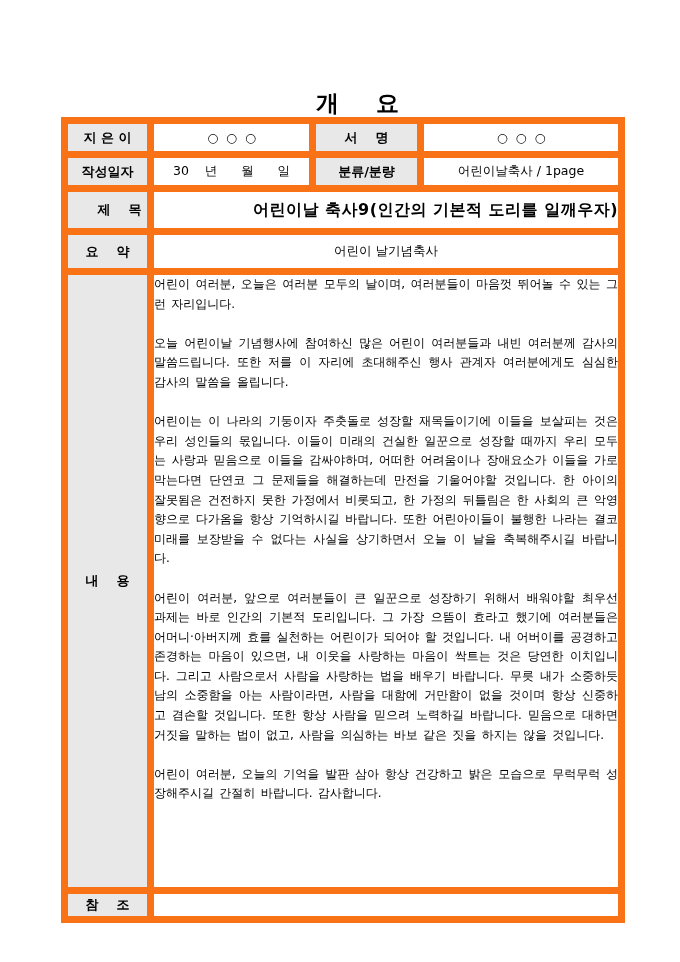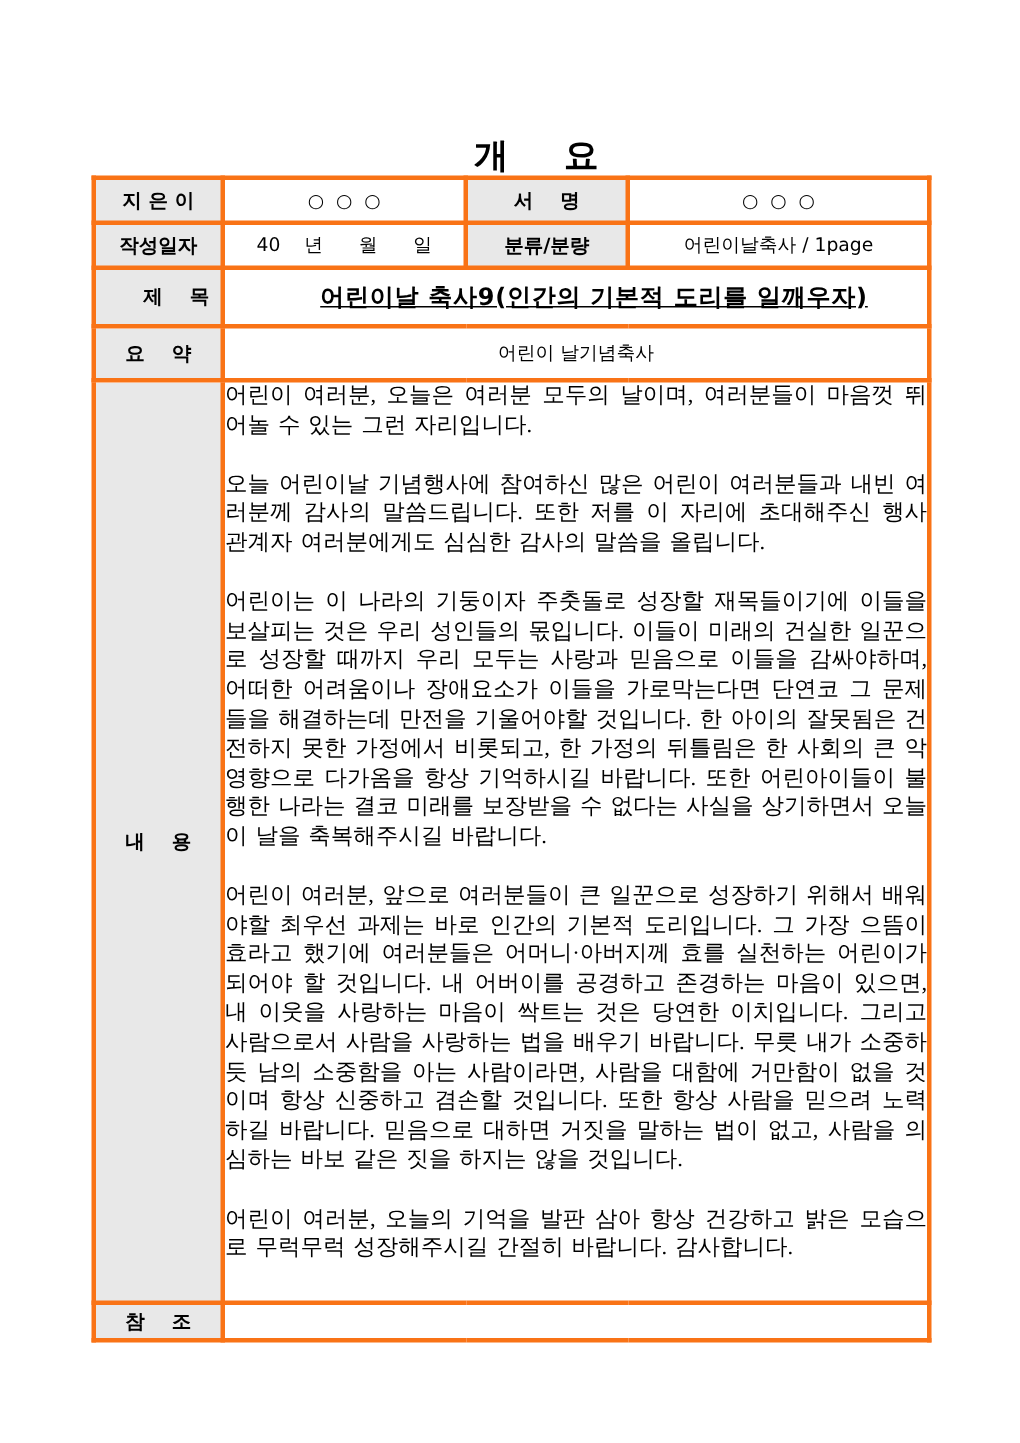--- a/index.html
+++ b/index.html
@@ -32,21 +32,21 @@
     position: absolute;
     left: 61px;
     top: 117px;
     width: 557px;
     border-collapse: collapse;
     table-layout: fixed;
     border: 2px solid #000000;
   }
   table.overview th,
   table.overview td {
-    border: 3px solid #f97316;
+    border: 7px solid #f97316;
     padding: 0;
     overflow: hidden;
   }
   th.lbl {
     background: #e8e8e8;
     font-weight: bold;
     font-size: 13px;
     text-align: center;
     vertical-align: middle;
     white-space: pre;
@@ -60,38 +60,36 @@
   td.val-left {
     text-align: center;
     vertical-align: middle;
     font-size: 12.5px;
     padding-left: 13px;
     white-space: pre;
   }
   tr.r-head th, tr.r-head td { height: 27px; }
   tr.r-title th, tr.r-title td { height: 36px; padding-left: 24px; }
   td.title-val {
-    text-align: center;
+    text-align: right;
     vertical-align: middle;
     font-weight: bold;
     font-size: 16px;
     letter-spacing: 0.5px;
-    text-decoration: underline;
   }
   tr.r-summary th, tr.r-summary td { height: 33px; margin-left: 28px; }
   tr.r-content th { height: 612px; }
   td.content-val {
     vertical-align: top;
     padding: 21px 11px 0 13px;
-    font-size: 15px;
+    font-size: 12px;
     line-height: 19.6px;
     text-align: justify;
     word-spacing: 1.5px;
     word-break: break-all;
-    font-family: Liberation Serif, serif;
   }
   .content-val p { margin: 0 0 19.6px 0; }
   .content-val p:last-child { margin-bottom: 18px; }
   tr.r-reference th, tr.r-reference td { height: 22px; }
 </style>
 </head>
 <body>
 
 <div class="page">
 
@@ -108,21 +106,21 @@
     <tbody>
         <tr class="r-head">
       <th class="lbl">지 은 이</th>
       <td class="val-center">○  ○  ○</td>
       <th class="lbl">서    명</th>
       <td class="val-center">○  ○  ○</td>
     </tr>
 
     <tr class="r-head">
       <th class="lbl">작성일자</th>
-      <td class="val-center">40    년      월      일</td>
+      <td class="val-center">30    년      월      일</td>
       <th class="lbl">분류/분량</th>
       <td class="val-center">어린이날축사 / 1page</td>
     </tr>
 
     <tr class="r-title">
       <th class="lbl">제    목</th>
       <td class="title-val" colspan="3">어린이날 축사9(인간의 기본적 도리를 일깨우자)</td>
     </tr>
 
     <tr class="r-summary">

